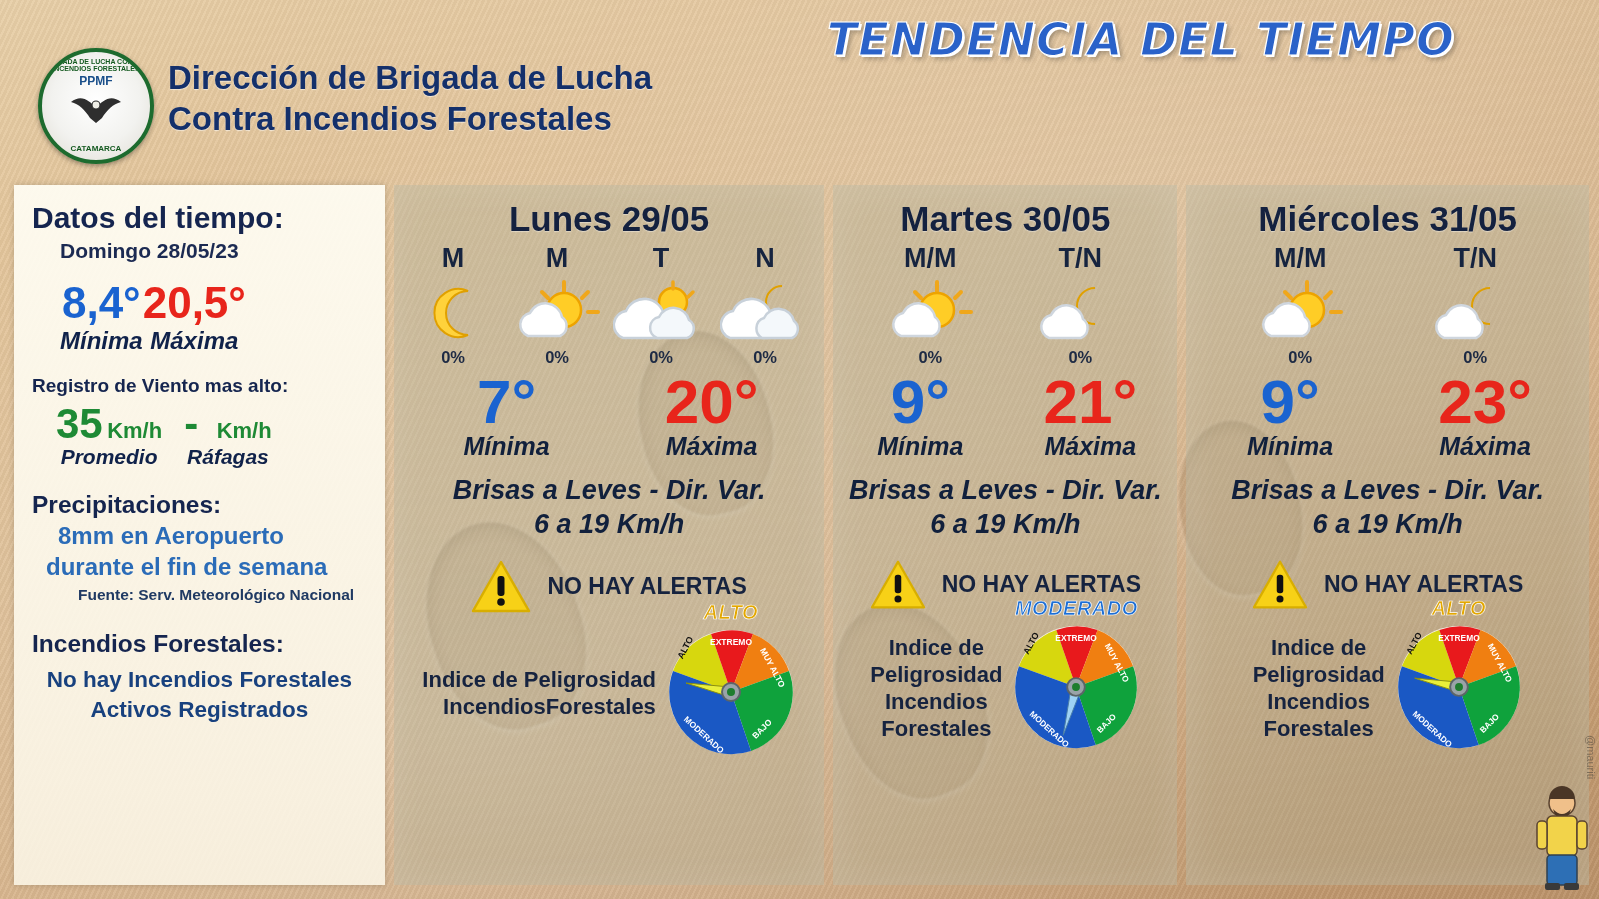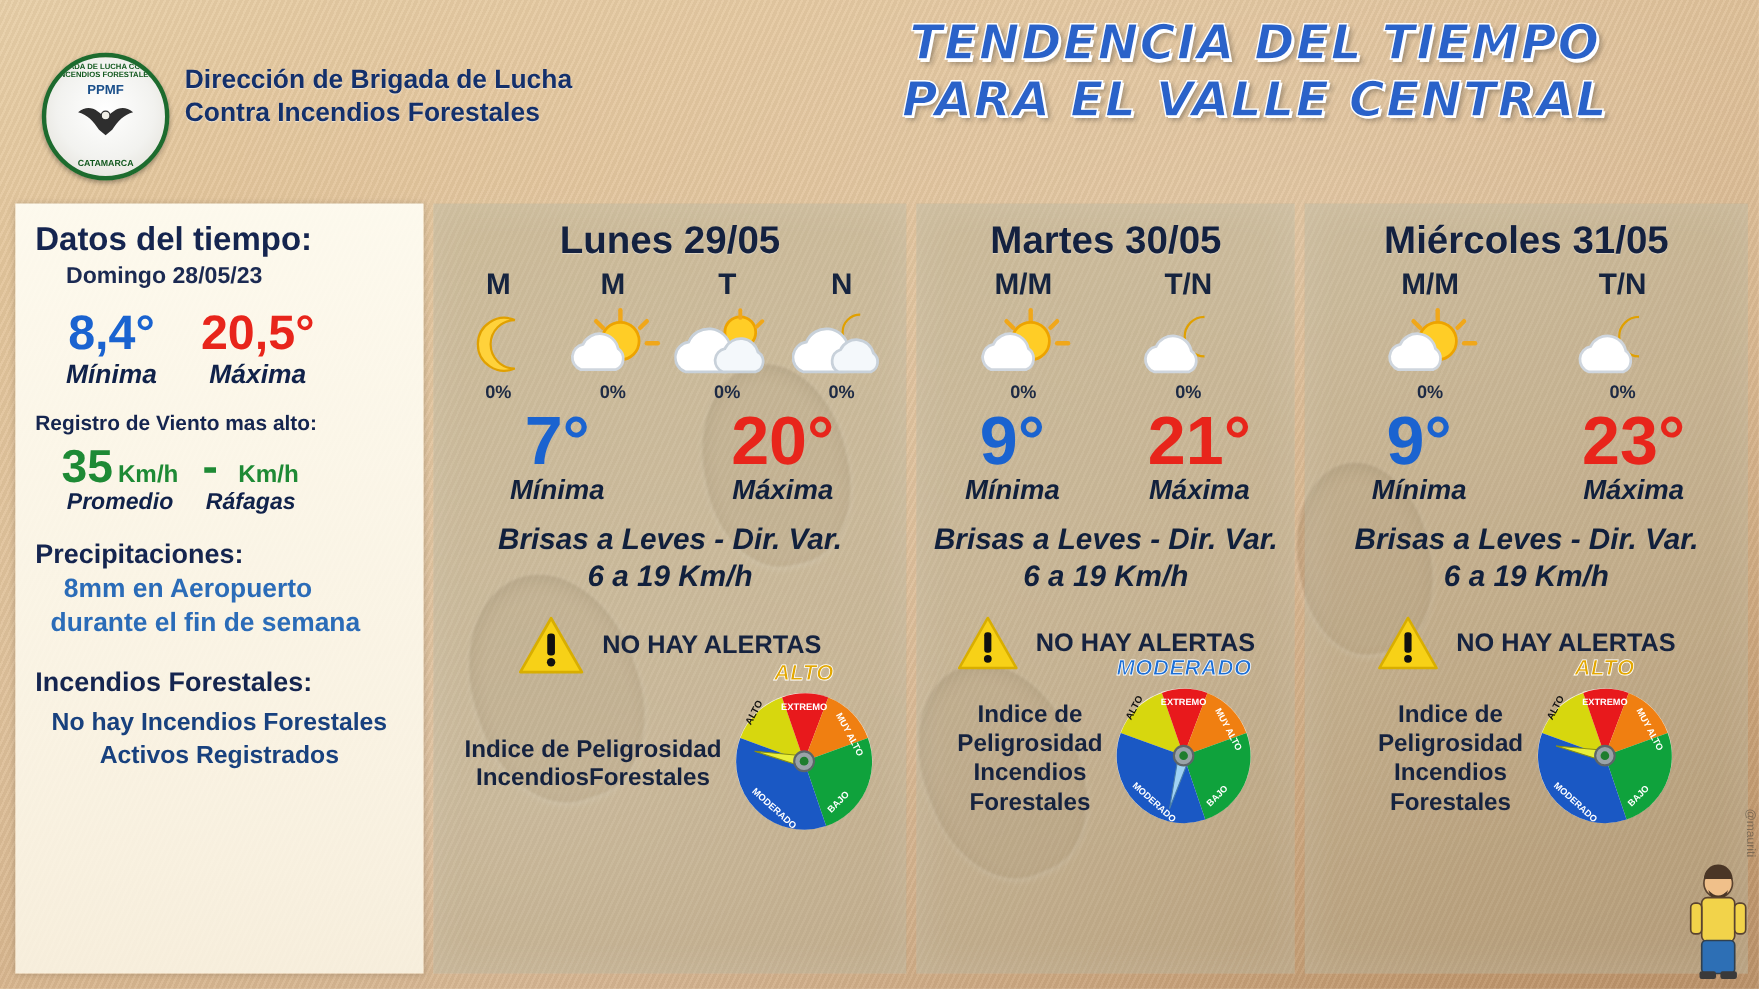--- a/index.html
+++ b/index.html
@@ -31,21 +31,21 @@
     background:radial-gradient(circle at 50% 45%, #ffffff 0%, #f2f2ef 55%, #dedbd2 100%);
     border:4px solid #1d6b2e;box-shadow:0 2px 5px rgba(0,0,0,.35);
     display:flex;align-items:center;justify-content:center;overflow:hidden;
   }
   .logo .ring-top{position:absolute;top:6px;left:0;right:0;text-align:center;font-size:7px;color:#13591f;font-weight:bold;}
   .logo .ring-bottom{position:absolute;bottom:7px;left:0;right:0;text-align:center;font-size:8px;color:#13591f;font-weight:bold;}
   .logo .ppmf{position:absolute;top:22px;left:0;right:0;text-align:center;font-size:12px;font-weight:bold;color:#1a4f8a;}
   .logo .bird{position:absolute;top:36px;left:50%;transform:translateX(-50%);}
   .org-title{
     position:absolute;left:168px;top:58px;width:560px;
-    font-size:24px;line-height:1.24;font-weight:bold;color:#14306b;
+    font-size:33px;line-height:1.24;font-weight:bold;color:#14306b;
     text-shadow:0 1px 1px rgba(255,255,255,.55);
   }
   .main-title{
     position:absolute;right:28px;top:14px;width:860px;text-align:center;
     font-family:"DejaVu Sans", sans-serif;
     font-size:44px;line-height:1.17;font-weight:bold;font-style:italic;
     color:#2a62c9;letter-spacing:1.5px;
     text-shadow:2px 2px 0 #ffffff, 4px 4px 5px rgba(0,0,0,.28);
     -webkit-text-stroke:1.2px #ffffff;
   }
@@ -57,21 +57,21 @@
           box-shadow:0 0 6px rgba(0,0,0,.18);}
   .p-day{background:rgba(176,176,150,.40);box-shadow:inset 0 0 40px rgba(255,255,255,.12);}
   .p-mon{width:432px;}
   .p-tue{width:345px;}
   .p-wed{width:404px;}
 
   
   .lp{padding:16px 18px 0 18px;color:#1b2a52;}
   .lp h2{margin:0;font-size:30px;font-weight:bold;color:#15254f;}
   .lp .subdate{margin:4px 0 0 28px;font-size:21px;font-weight:bold;color:#1b2a52;}
-  .temprow{display:flex;align-items:baseline;margin-top:18px;padding-left:28px;gap:40px;}
+  .temprow{display:flex;align-items:baseline;margin-top:18px;padding-left:28px;}
   .temprow .blk{text-align:center;}
   .t-min{font-size:44px;font-weight:bold;color:#1a63d0;line-height:1;}
   .t-max{font-size:44px;font-weight:bold;color:#e8251b;line-height:1;}
   .t-lab{font-size:24px;font-style:italic;font-weight:bold;color:#10224a;margin-top:2px;}
   .sec-title{margin-top:20px;font-size:19px;font-weight:bold;color:#15254f;}
   .windrow{display:flex;align-items:baseline;padding-left:24px;margin-top:6px;gap:22px;}
   .w-val{font-size:42px;font-weight:bold;color:#1e8a35;line-height:1;}
   .w-unit{font-size:22px;font-weight:bold;color:#1e8a35;}
   .w-lab{font-size:21px;font-style:italic;font-weight:bold;color:#10224a;}
   .w-blk{text-align:center;}
@@ -132,21 +132,20 @@
     <div class="ring-bottom">CATAMARCA</div>
   </div>
 
   <div class="org-title">
     <div>Dirección de Brigada de Lucha</div>
     <div>Contra Incendios Forestales</div>
   </div>
 
   <div class="main-title">
     <div>TENDENCIA DEL TIEMPO</div>
-    <div>PARA EL VALLE CENTRAL</div>
   </div>
 </div>
 
 <div class="panels">
 
   <div class="panel p-left">
     <div class="lp">
       <h2>Datos del tiempo:</h2>
       <div class="subdate">Domingo 28/05/23</div>
 
@@ -171,20 +170,21 @@
         <div class="w-blk">
           <div><span class="w-val">-</span>
                <span class="w-unit" style="margin-left:14px;">Km/h</span></div>
           <div class="w-lab">Ráfagas</div>
         </div>
       </div>
 
       <div class="prec-title">Precipitaciones:</div>
       <div class="prec-line">8mm en Aeropuerto</div>
       <div class="prec-line" style="padding-left:14px;">durante el fin de semana</div>
+      <div class="prec-src">Fuente: Serv. Meteorológico Nacional</div>
 
       <div class="fire-title">Incendios Forestales:</div>
       <div class="fire-text">
         <div>No hay Incendios Forestales</div>
         <div>Activos Registrados</div>
       </div>
     </div>
   </div>
 
   <div class="panel p-day p-mon">
@@ -263,21 +263,21 @@
     <div class="alert-row">
       <svg width="60" height="56" viewBox="0 0 60 56">
         <path d="M30 3 L58 52 L2 52 Z" fill="#f7d117" stroke="#d8ae00" stroke-width="2.5" stroke-linejoin="round"></path>
         <rect x="26.5" y="17" width="7" height="20" rx="3" fill="#111"></rect>
         <circle cx="30" cy="43" r="3.8" fill="#111"></circle>
       </svg>
       <div class="txt">NO HAY ALERTAS</div>
     </div>
 
     <div class="bottom-row">
-      <div class="idx-text" style="">
+      <div class="idx-text" style="text-align:right;">
         <div>Indice de Peligrosidad</div>
         <div>IncendiosForestales</div>
       </div>
       <div class="gauge-wrap">
         <div class="gauge-label gl-alto">ALTO</div>
         <svg width="130" height="130" viewBox="0 0 130 130">
           <circle cx="65" cy="65" r="62" fill="#f6f3ea"></circle>
           <g transform="translate(65,65)">
             <path d="M0 0 L-58 -21 A62 62 0 0 1 -20 -58 Z" fill="#d7d70e"></path>
             <path d="M0 0 L-20 -58 A62 62 0 0 1 22 -58 Z" fill="#e8191c"></path>

